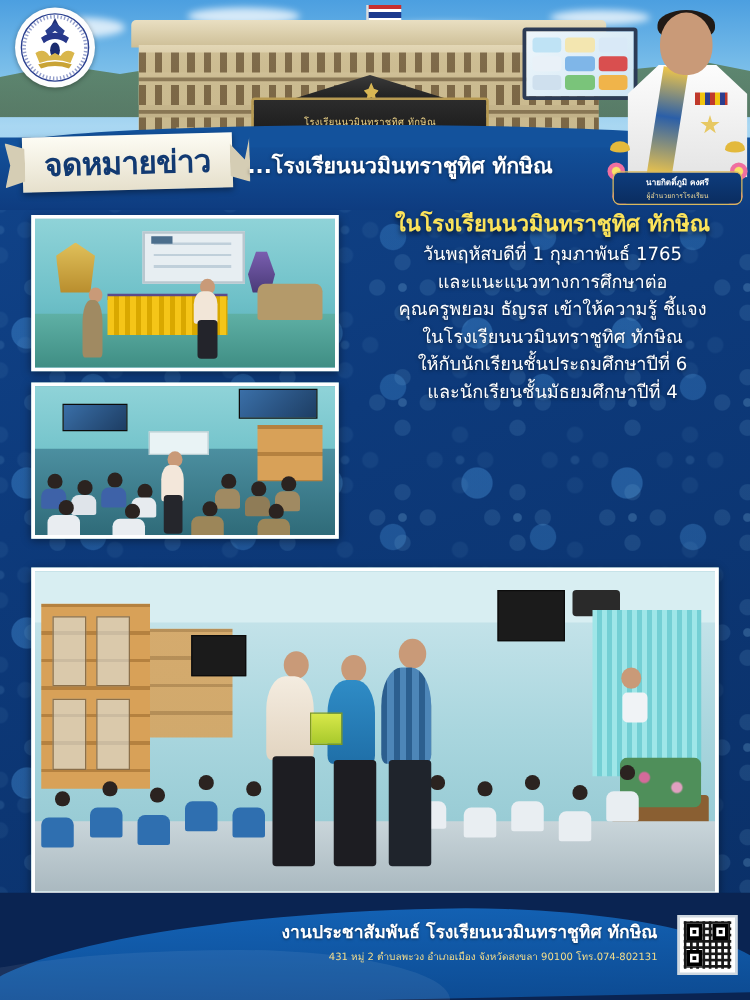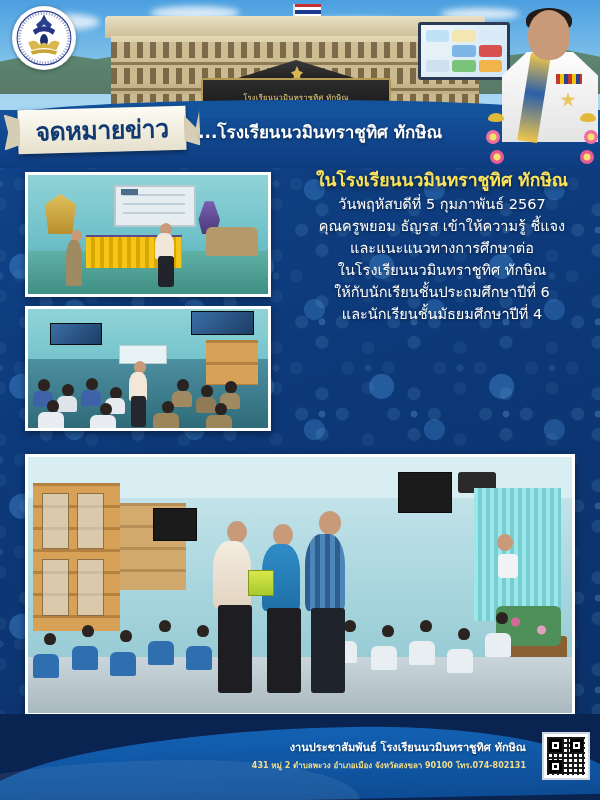--- a/index.html
+++ b/index.html
@@ -266,23 +266,23 @@
     transform: rotate(-1.2deg);
   }
   .footer-wave2 {
     position:absolute; left:-10%; bottom:0; width:70%; height:40px;
     background:rgba(255,255,255,.07);
     border-radius:60% 40% 0 0 / 100% 100% 0 0;
   }
   .footer-text {
     position:absolute; right:74px; bottom:28px; text-align:right; z-index:4;
   }
-  .f-line1 { color:#ffffff; font-size:11px; font-weight:bold; white-space:nowrap;
+  .f-line1 { color:#ffffff; font-size:14px; font-weight:bold; white-space:nowrap;
     text-shadow:0 1px 2px rgba(0,0,0,.5); }
-  .f-line2 { color:#f3dd8c; font-size:8px; font-weight:bold; margin-top:3px; white-space:nowrap; }
+  .f-line2 { color:#f3dd8c; font-size:8px; font-weight:normal; margin-top:3px; white-space:nowrap; }
 
   .qr {
     position:absolute; right:10px; bottom:20px; width:48px; height:48px;
     background:#fff; padding:3px; border:2px solid #cfd8e0; z-index:5;
   }
   .qr-grid {
     width:100%; height:100%;
     background-image:
       linear-gradient(90deg,#000 50%,transparent 50%),
       linear-gradient(#000 50%,transparent 50%);
@@ -372,20 +372,24 @@
         <div class="dir-head"></div>
       </div>
     </div>
     <div class="fl-leaf" style="right:96px;bottom:46px;"></div>
     <div class="fl-leaf" style="right:4px;bottom:46px;"></div>
     <div class="flower" style="right:100px;bottom:24px;background:radial-gradient(circle,#f7e26a 0 3px,#ef6fa0 4px 100%);"></div>
     <div class="flower" style="right:96px;bottom:4px;background:radial-gradient(circle,#f7e26a 0 3px,#e75b93 4px 100%);"></div>
     <div class="flower" style="right:2px;bottom:24px;background:radial-gradient(circle,#f7e26a 0 3px,#ef6fa0 4px 100%);"></div>
     <div class="flower" style="right:6px;bottom:4px;background:radial-gradient(circle,#f7e26a 0 3px,#e75b93 4px 100%);"></div>
 
+    <div class="nameplate">
+      <div class="nm">นายกิตติ์ภูมิ คงศรี</div>
+      <div class="rl">ผู้อำนวยการโรงเรียน</div>
+    </div>
 
     <div class="ribbon">
       <span class="ribbon-text">จดหมายข่าว</span>
     </div>
     <div class="ribbon-sub">...โรงเรียนนวมินทราชูทิศ ทักษิณ</div>
   </div>
 
   <div class="content">
 
     <div class="photo ph1">
@@ -507,23 +511,23 @@
         <div class="person" style="left:51%;top:30%;width:40px;height:30%;background:repeating-linear-gradient(90deg,#2c5f8f 0 5px,#4d86b8 5px 10px);"></div>
         <div class="person" style="left:52%;top:59%;width:34px;height:33%;background:#1f242c;border-radius:3px;"></div>
 
         <div style="position:absolute;right:10%;top:38%;width:20px;height:24px;background:#f0f3f6;border-radius:4px;"></div>
         <div class="p-head" style="right:10.8%;top:30%;width:16px;height:17px;"></div>
       </div>
     </div>
 
     <div class="textcol">
       <div class="headline l2">ในโรงเรียนนวมินทราชูทิศ ทักษิณ</div>
-      <div class="bodyline">วันพฤหัสบดีที่ 5 กุมภาพันธ์ 2567</div>
+      <div class="bodyline">วันพฤหัสบดีที่ 1 กุมภาพันธ์ 1765</div>
+      <div class="bodyline">และแนะแนวทางการศึกษาต่อ</div>
       <div class="bodyline">คุณครูพยอม ธัญรส  เข้าให้ความรู้ ชี้แจง</div>
-      <div class="bodyline">และแนะแนวทางการศึกษาต่อ</div>
       <div class="bodyline">ในโรงเรียนนวมินทราชูทิศ ทักษิณ</div>
       <div class="bodyline">ให้กับนักเรียนชั้นประถมศึกษาปีที่ 6</div>
       <div class="bodyline">และนักเรียนชั้นมัธยมศึกษาปีที่ 4</div>
     </div>
   </div>
 
   <div class="footer-wrap">
     <div class="footer-dark"></div>
     <div class="footer-wave"></div>
     <div class="footer-wave2"></div>

